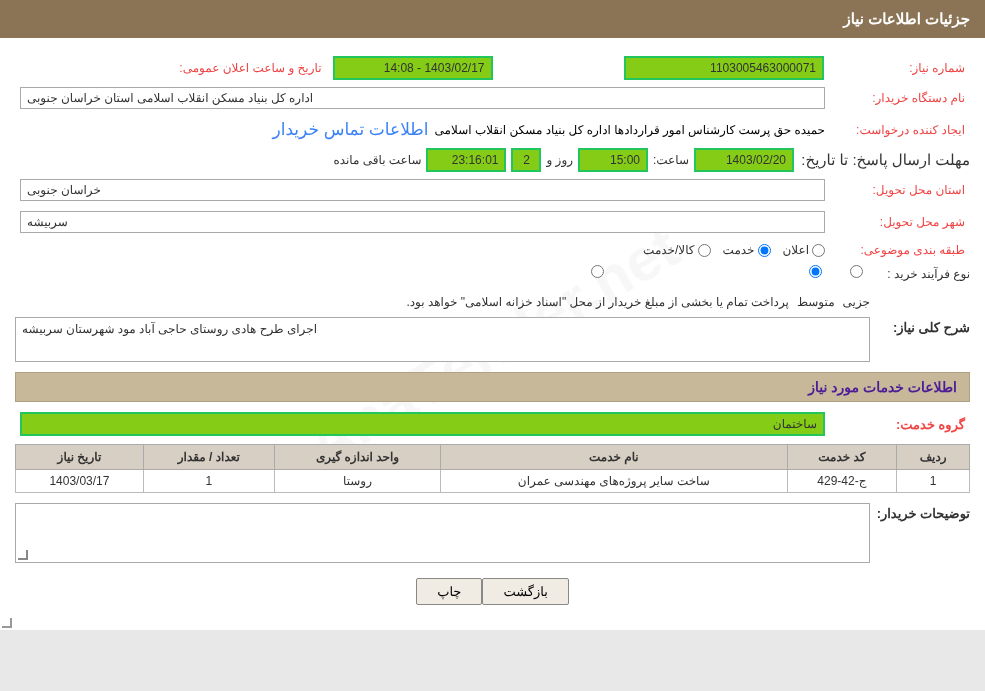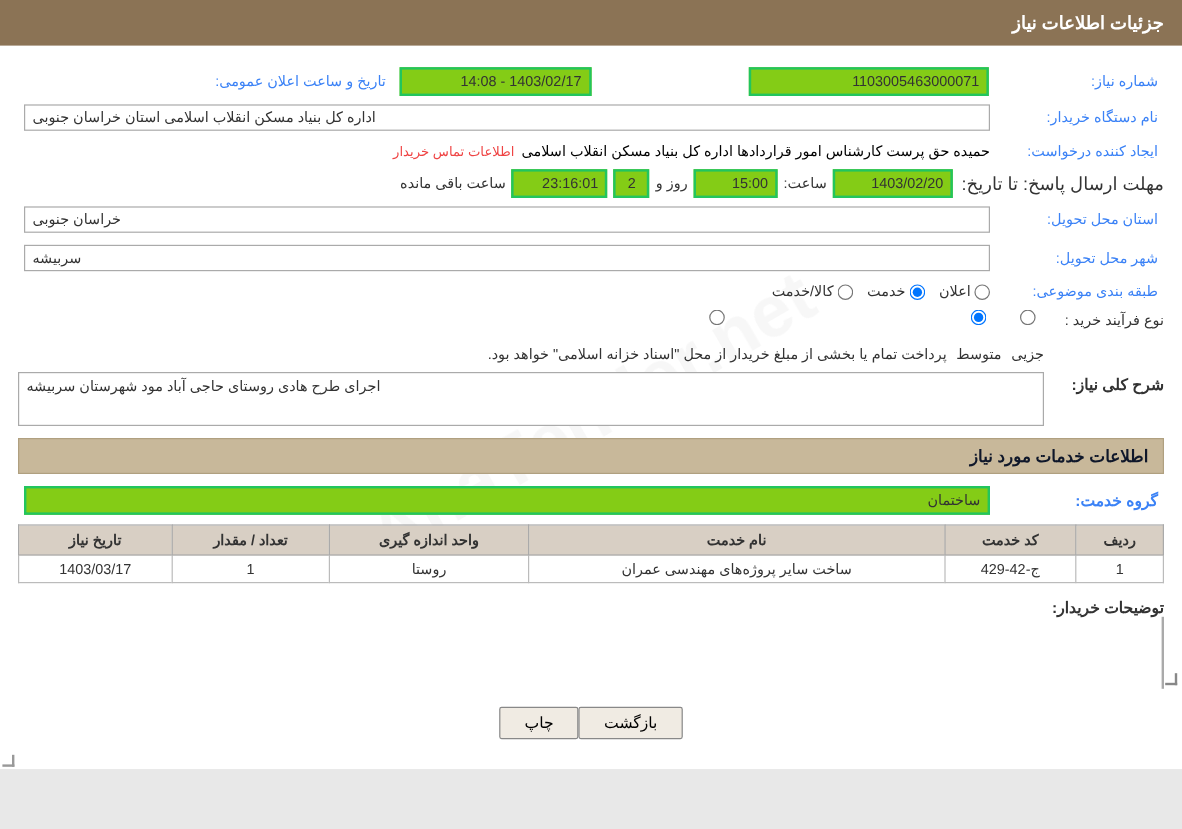--- a/index.html
+++ b/index.html
@@ -21,41 +21,41 @@
       text-align: right;
       padding: 10px 15px;
       font-size: 15px;
       font-weight: bold;
     }
     .content {
       padding: 10px 15px;
     }
     .section-title {
       background: #c8b89a;
-      color: #0f172a;
+      color: #4c1d95;
       text-align: right;
       padding: 6px 12px;
       font-size: 14px;
       font-weight: bold;
       margin: 10px 0 8px 0;
       border: 1px solid #b0a080;
     }
     .info-row {
       display: flex;
       align-items: center;
       margin-bottom: 6px;
       direction: rtl;
     }
     .label-cell {
       text-align: right;
       white-space: nowrap;
       padding: 2px 5px;
       min-width: 140px;
       font-size: 12px;
-      color: #3b82f6;
+      color: #ef4444;
     }
     .value-cell {
       flex: 1;
       padding: 2px 5px;
     }
     .value-box {
       border: 2px solid #22c55e;
       background: #84cc16;
       padding: 3px 6px;
       min-height: 22px;
@@ -65,22 +65,22 @@
     .value-box-full {
       width: 100%;
       border: 1px solid #aaa;
       background: #fff;
       padding: 3px 6px;
       min-height: 22px;
       text-align: left;
       font-size: 12px;
     }
     .link-text {
-      color: #ef4444;
-      font-size: 11px;
+      color: #3b82f6;
+      font-size: 17px;
       cursor: pointer;
       text-decoration: none;
     }
     .row-2col {
       display: flex;
       direction: rtl;
       align-items: flex-start;
       margin-bottom: 5px;
     }
     .col-right {
@@ -390,21 +390,21 @@
             <td>1</td>
             <td>ج-42-429</td>
             <td>ساخت سایر پروژه‌های مهندسی عمران</td>
             <td>روستا</td>
             <td>1</td>
             <td>1403/03/17</td>
           </tr>
         </tbody>
     </table>
 
-    <div class="buyer-desc" style="margin-top:10px;flex-direction:column;">
+    <div class="buyer-desc" style="margin-top:10px;">
       <span class="buyer-desc-label">توضیحات خریدار:</span>
       <div class="buyer-desc-box">
         <div class="resize-handle"></div>
       </div>
     </div>
 
     <div class="buttons-row">
       <button class="btn">چاپ</button>
       <button class="btn">بازگشت</button>
     </div>

